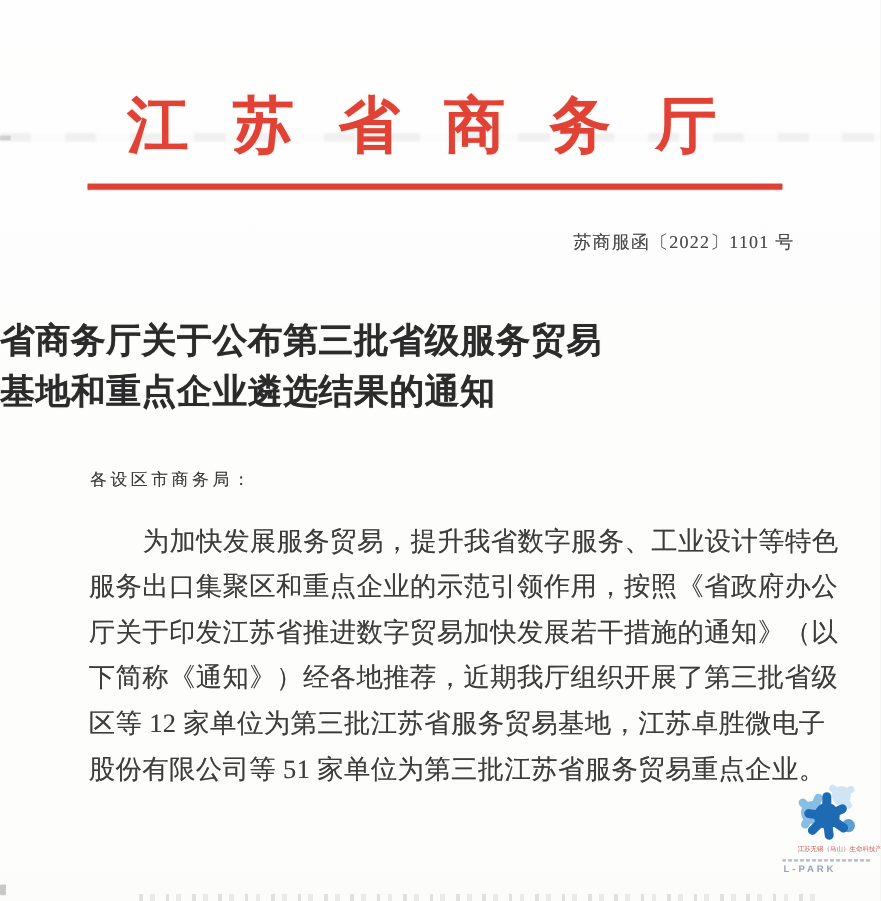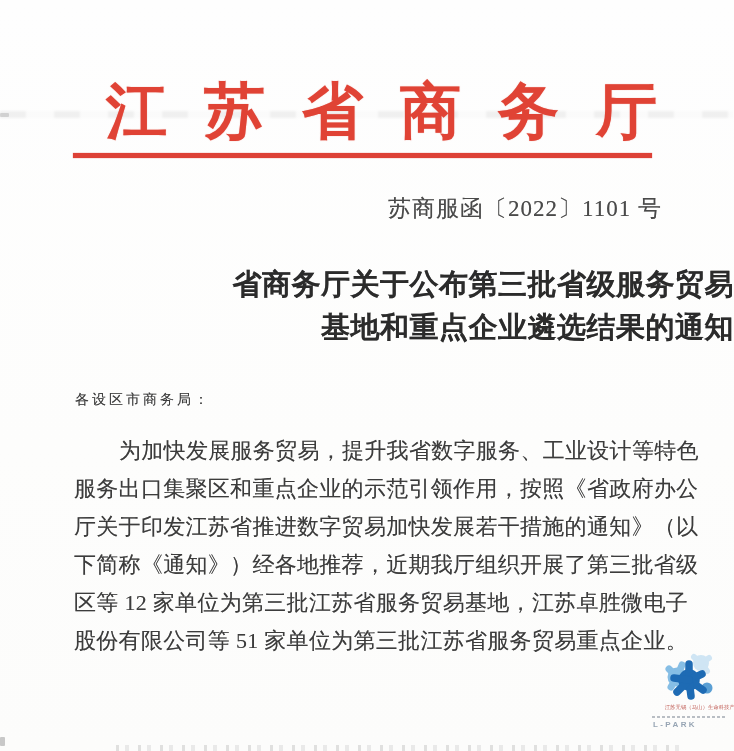--- a/index.html
+++ b/index.html
@@ -22,21 +22,21 @@
     width: 734px; height: 7px;
     background: repeating-linear-gradient(90deg,
       rgba(120,120,120,0.10) 0 26px, rgba(120,120,120,0.02) 26px 54px);
     filter: blur(1px);
   }
 
   .agency-title {
     position: absolute;
     left: 106px;
     top: 78px;
-    font-size: 61px;
+    font-size: 51px;
     font-weight: 700;
     letter-spacing: 37px;
     white-space: nowrap;
     color: #e04335;
     text-shadow: 0 0 1px rgba(224,67,53,0.55);
     line-height: 1.1;
     text-align: center;
   }
 
   .red-rule {
@@ -46,33 +46,33 @@
     width: 579px;
     height: 5px;
     background: #dd4136;
     box-shadow: 0 0 1px rgba(221,65,54,0.7);
   }
 
   .doc-number {
     position: absolute;
     top: 193px;
     right: 72px;
-    font-size: 23px;
+    font-size: 15px;
     color: #4a4a4a;
     letter-spacing: 1px;
     text-shadow: 0 0 0.5px rgba(70,70,70,0.5);
     white-space: nowrap;
     text-align: right;
   }
 
   .doc-title {
     position: absolute;
     left: 0; top: 263px;
     width: 734px;
-    text-align: right;
+    text-align: left;
     font-size: 29px;
     font-weight: 700;
     color: #2b2b2b;
     line-height: 43px;
     text-shadow: 0 0 0.6px rgba(40,40,40,0.55);
     letter-spacing: 0.5px;
   }
 
   .salutation {
     position: absolute;

